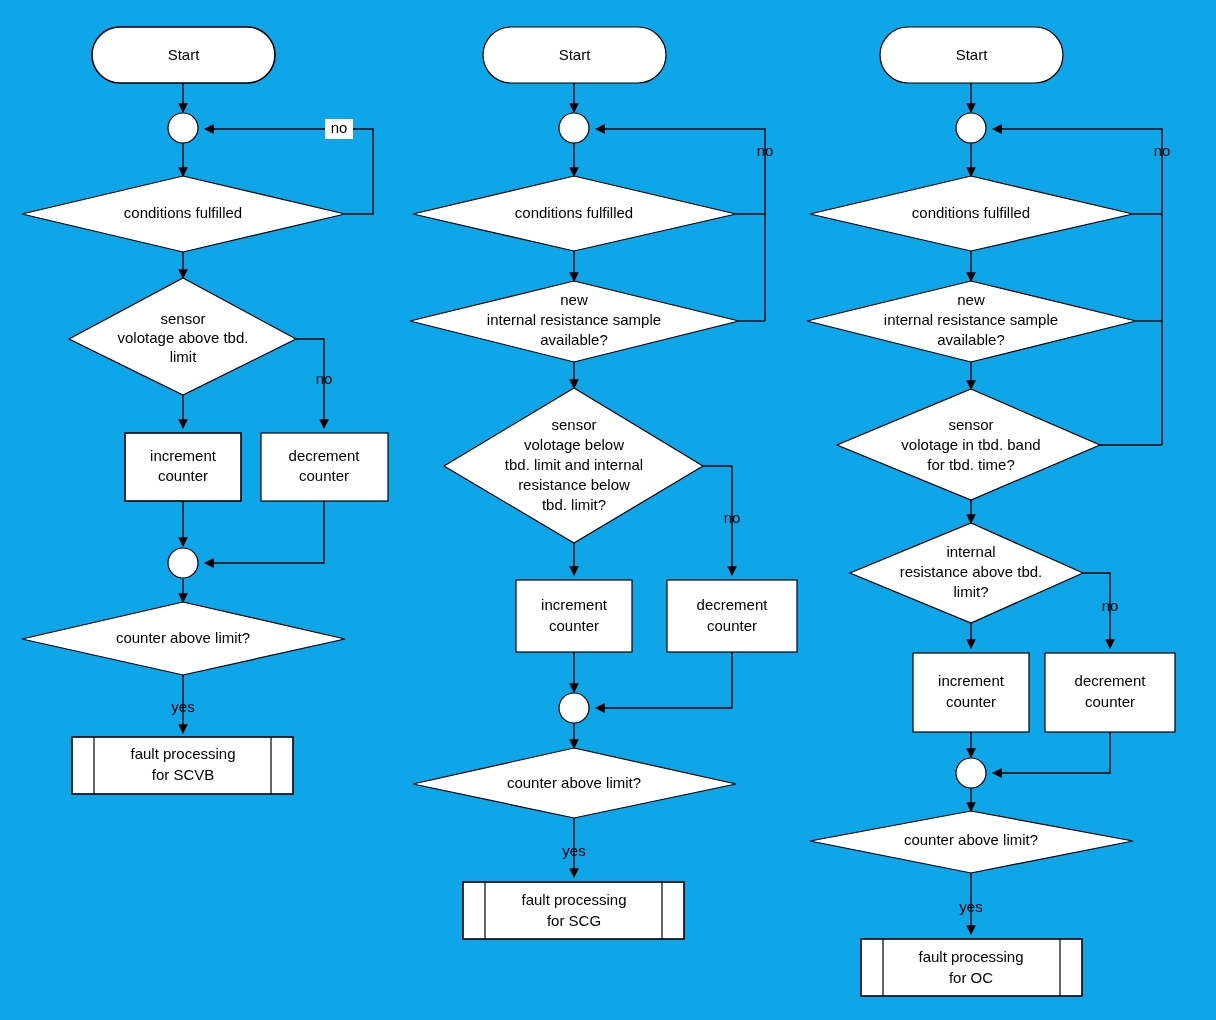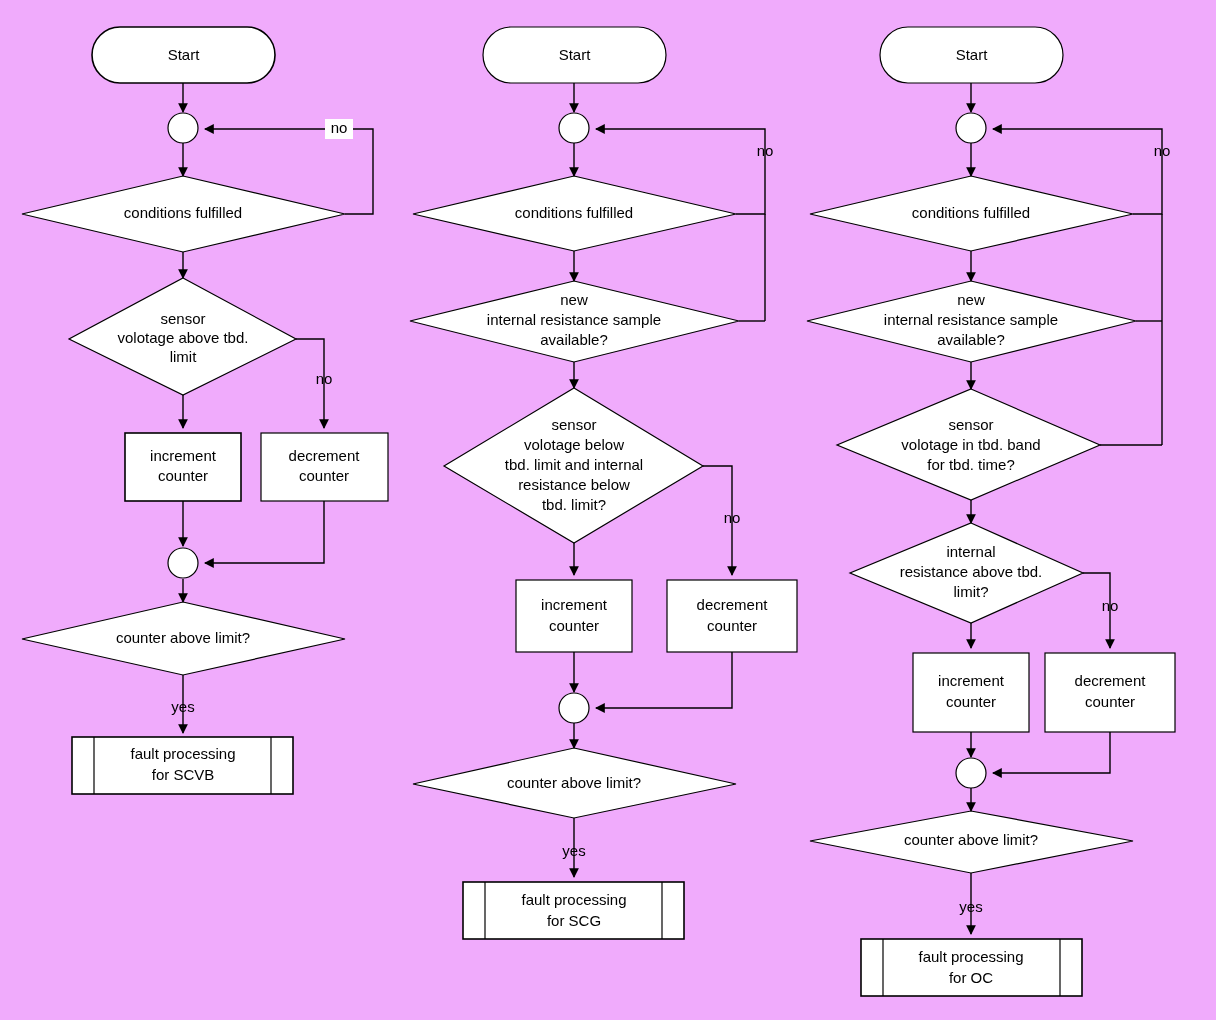--- a/index.html
+++ b/index.html
@@ -10,21 +10,21 @@
   body {
     width: 1216px;
     height: 1020px;
     font-family: "Liberation Sans", sans-serif;
     overflow: hidden;
   }
   #diagram-root {
     position: relative;
     width: 1216px;
     height: 1020px;
-    background: #f0abfc;
+    background: #0ea5e9;
   }
   svg#flowchart {
     display: block;
     width: 1216px;
     height: 1020px;
   }
   .shape-stroke {
     fill: #ffffff;
     stroke: #000000;
     stroke-width: 1.2;

